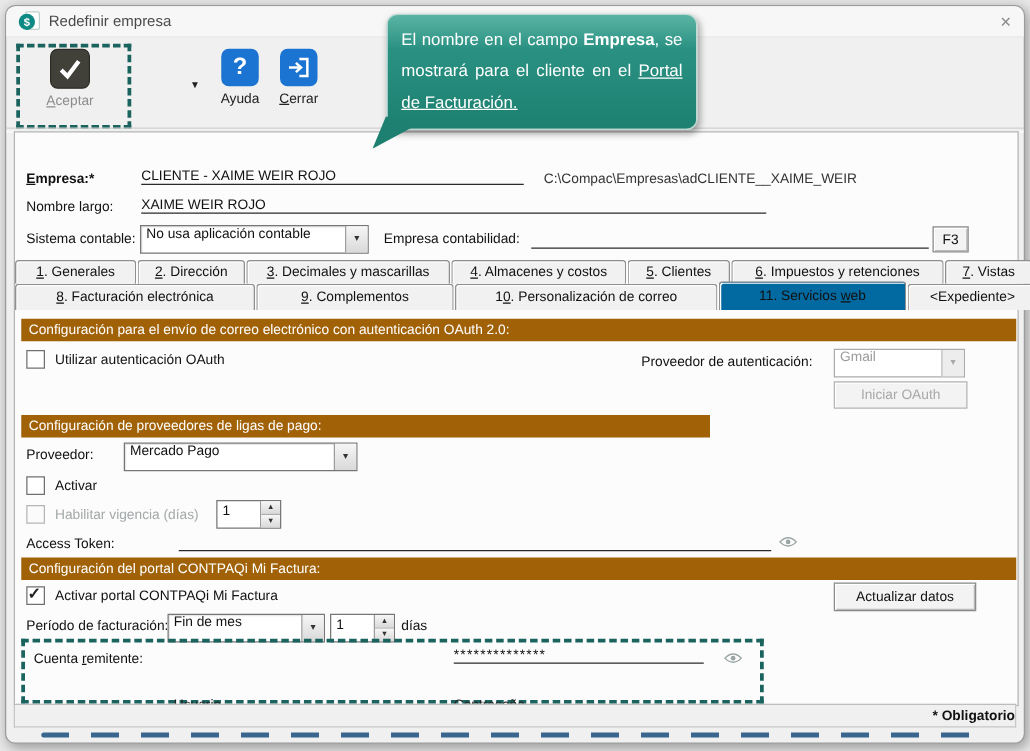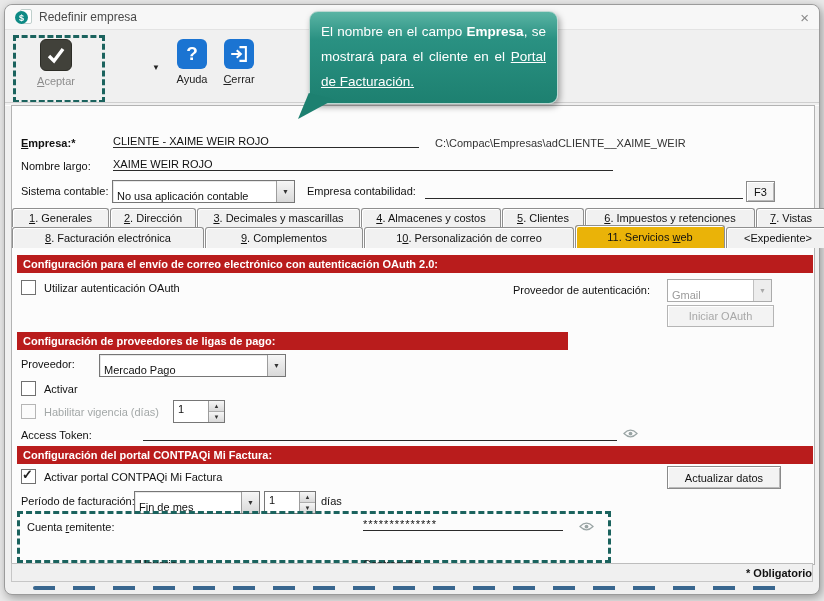--- a/index.html
+++ b/index.html
@@ -28,21 +28,21 @@
   .tlabel{font-size:11px;color:#222;}
   .tlabel.gray{color:#8d8d8d;}
   .dd-arrow{position:absolute;font-size:8px;color:#222;}
   .tb-sep{position:absolute;left:0;right:0;top:97px;height:2px;border-top:1px solid #cfcfcf;border-bottom:1px solid #fdfdfd;}
   
   .panel{position:absolute;left:6px;top:100px;width:802px;height:458px;background:#fcfcfc;
     border:1px solid #b3b3b3;}
   .fval{font-size:11px;color:#111;border-bottom:1px solid #2a2a2a;white-space:nowrap;overflow:hidden;}
   .pathtxt{font-size:11px;color:#333;}
   
-  .sel{position:absolute;height:21px;background:#fff;border:1px solid #767676;display:flex;align-items:flex-end;box-shadow:inset 1px 1px 0 #e8e8e8;}
+  .sel{position:absolute;height:21px;background:#fff;border:1px solid #767676;display:flex;align-items:flex-start;box-shadow:inset 1px 1px 0 #e8e8e8;}
   .sel-text{flex:1;font-size:11px;padding:0 4px;white-space:nowrap;overflow:hidden;color:#111;}
   .sel-btn{width:17px;align-self:stretch;display:flex;align-items:center;justify-content:center;
     font-size:7px;color:#333;background:linear-gradient(#f6f6f6,#d9d9d9);border-left:1px solid #9d9d9d;}
   .sel.disabled{border-color:#ababab;box-shadow:none;}
   .sel.disabled .sel-text{color:#9b9b9b;}
   .sel.disabled .sel-btn{color:#a8a8a8;background:#ededed;border-left-color:#c0c0c0;}
   
   .spin{position:absolute;height:21px;width:50px;background:#fff;border:1px solid #767676;display:flex;}
   .spin-val{flex:1;font-size:11px;padding:2px 0 0 4px;color:#111;}
   .spin-btns{width:15px;display:flex;flex-direction:column;border-left:1px solid #9d9d9d;}
@@ -53,28 +53,28 @@
   .btn{position:absolute;background:#f3f3f3;border:1px solid #8a8a8a;font-size:11px;color:#111;
     display:flex;align-items:center;justify-content:center;
     box-shadow:inset 1px 1px 0 #ffffff, inset -1px -1px 0 #b9b9b9;}
   .btn.disabled{color:#a8a8a8;border-color:#b5b5b5;box-shadow:inset 1px 1px 0 #fff;}
   
   .cbrow{position:absolute;display:flex;align-items:center;gap:8px;}
   .cb{width:13px;height:13px;background:#fff;border:1px solid #707070;position:relative;flex:none;}
   .cb.checked::after{content:"✓";position:absolute;left:0px;top:-3px;font-size:13px;font-weight:bold;color:#222;}
   .cb.disabled{border-color:#b5b5b5;background:#fbfbfb;}
   
-  .teal{position:absolute;height:18px;background:#b91c1c;color:#fff;font-size:11px;font-weight:bold;
+  .teal{position:absolute;height:18px;background:#a16207;color:#fff;font-size:11px;font-weight:normal;
     display:flex;align-items:center;padding-left:6px;white-space:nowrap;}
   
   .tabrow{position:absolute;left:7px;display:flex;height:19px;}
   .tab{border:1px solid #8f8f8f;border-bottom:none;border-radius:3px 3px 0 0;background:#f1f1f1;
     font-size:11px;color:#111;display:flex;align-items:center;justify-content:center;white-space:nowrap;
     margin-right:1px;box-shadow:inset 1px 1px 0 #fff;}
-  .tab.active{background:#eab308;height:22px;margin-top:-2px;z-index:3;font-weight:normal;}
+  .tab.active{background:#0369a1;height:22px;margin-top:-2px;z-index:3;font-weight:normal;}
   
   .dashbox{position:absolute;border:3px dashed #1b635e;}
   .sublbl{font-size:11px;color:#222;margin-top:20px;}
   
   .statusbar{position:absolute;left:6px;top:558px;width:802px;height:19px;background:#f0f0f0;
     border:1px solid #c6c6c6;border-top-color:#bdbdbd;display:flex;align-items:center;justify-content:flex-end;box-sizing:border-box;}
   .oblig{font-size:11px;font-weight:bold;color:#111;}
   .bottom-dashes{position:absolute;left:28px;right:28px;top:581px;height:4px;
     background:repeating-linear-gradient(90deg,#38668e 0 22px,transparent 22px 40px);border-radius:2px;}
   

